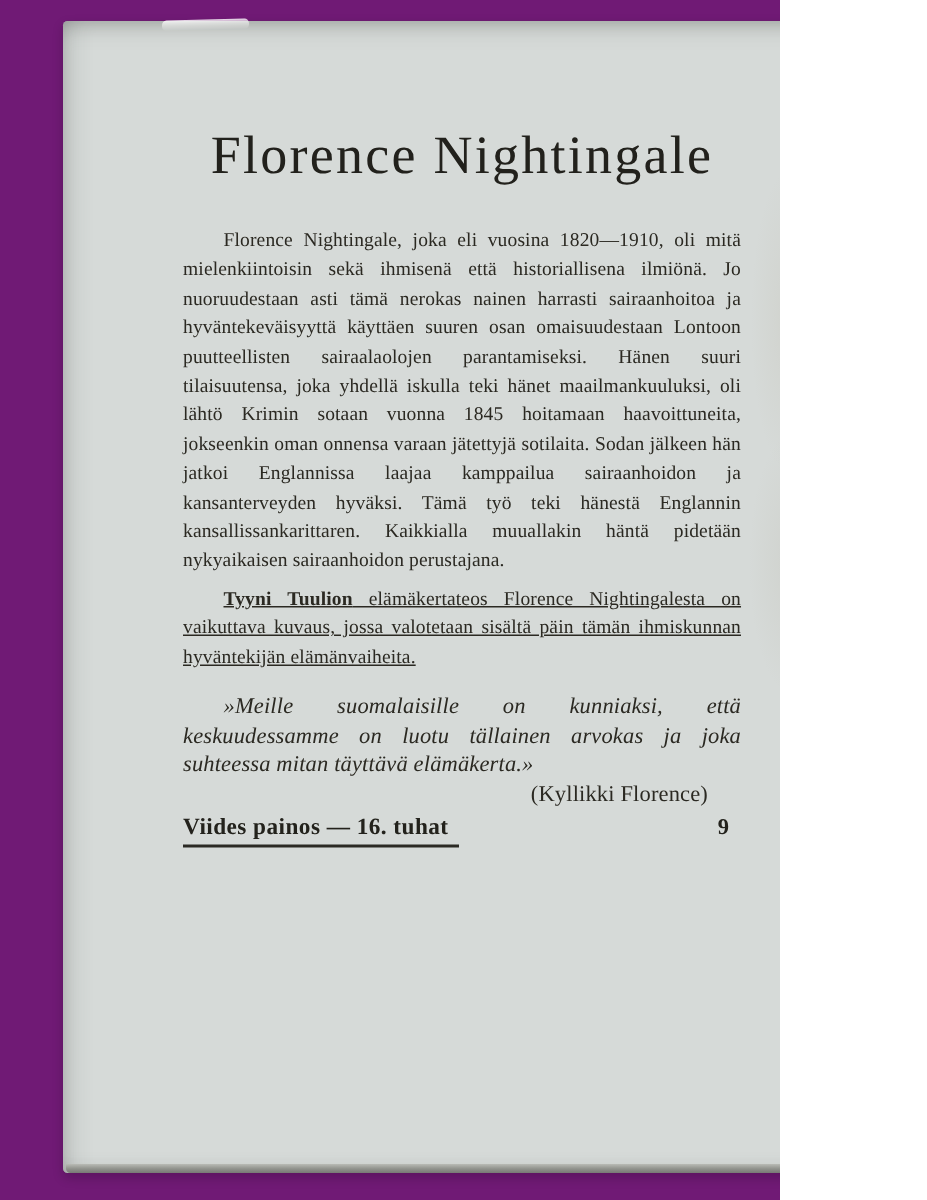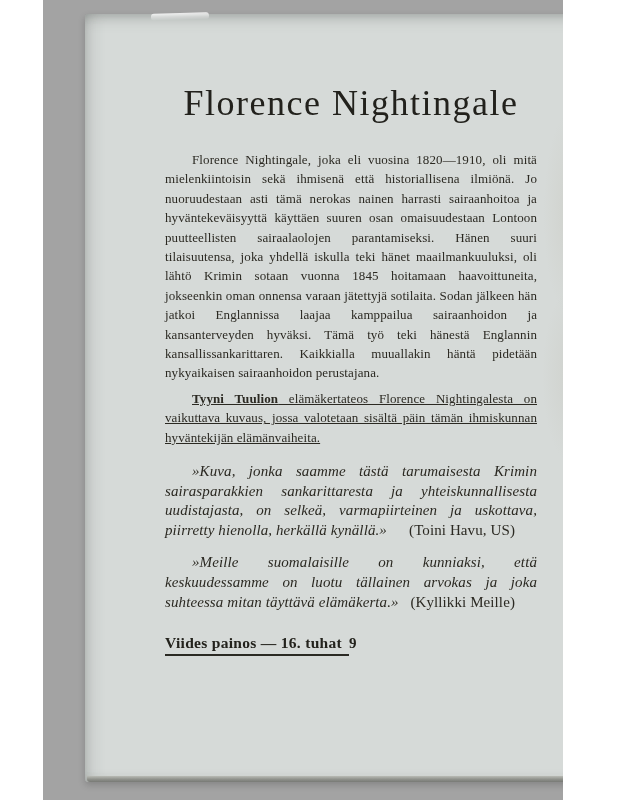--- a/index.html
+++ b/index.html
@@ -5,23 +5,22 @@
   html, body {
     margin: 0;
     padding: 0;
     background: #ffffff;
   }
   .stage {
     position: relative;
     width: 520px;
     height: 800px;
     overflow: hidden;
-    background: #a3a3a3;
+    background: #701a75;
     font-family: "Liberation Serif", "DejaVu Serif", serif;
-    margin-left: 43px;
   }
   
   .book {
     position: absolute;
     left: 42px;
     top: 14px;
     width: 542px;
     height: 768px;
     border-radius: 3px 7px 4px 3px;
     background:
@@ -126,21 +125,21 @@
   .quote + .quote { margin-top: 13px; }
   .attribution {
     float: right;
     font-style: normal;
     margin-right: 22px;
     text-indent: 0;
   }
   .footer-row {
     margin-top: 22px;
     display: flex;
-    justify-content: flex-start;
+    justify-content: space-between;
     align-items: baseline;
     font-weight: 700;
     font-size: 15.5px;
     color: #23221c;
   }
   .edition {
     border-bottom: 2px solid #2b2a24;
     padding-bottom: 2px;
     padding-right: 7px;
     letter-spacing: 0.3px;
@@ -162,23 +161,22 @@
     <div class="fold-strip"></div>
     <div class="fold-line"></div>
 
     <div class="jacket-text">
       <h1 class="book-title">Florence Nightingale</h1>
 
       <p class="body-par intro">Florence Nightingale, joka eli vuosina 1820—1910, oli mitä mielenkiintoisin sekä ihmisenä että historiallisena ilmiönä. Jo nuoruudestaan asti tämä nerokas nainen harrasti sairaanhoitoa ja hyväntekeväisyyttä käyttäen suuren osan omaisuudestaan Lontoon puutteellisten sairaalaolojen parantamiseksi. Hänen suuri tilaisuutensa, joka yhdellä iskulla teki hänet maailmankuuluksi, oli lähtö Krimin sotaan vuonna 1845 hoitamaan haavoittuneita, jokseenkin oman onnensa varaan jätettyjä sotilaita. Sodan jälkeen hän jatkoi Englannissa laajaa kamppailua sairaanhoidon ja kansanterveyden hyväksi. Tämä työ teki hänestä Englannin kansallissankarittaren. Kaikkialla muuallakin häntä pidetään nykyaikaisen sairaanhoidon perustajana.</p>
 
       <p class="body-par about"><span class="lead">Tyyni Tuulion</span><span> elämäkertateos Florence Nightingalesta on vaikuttava kuvaus, jossa valotetaan sisältä päin tämän ihmiskunnan hyväntekijän elämänvaiheita.</span></p>
 
-      <p class="quote"><span>»Kuva, jonka saamme tästä tarumaisesta Krimin sairasparakkien sankarittaresta ja yhteiskunnallisesta uudistajasta, on selkeä, varmapiirteinen ja uskottava, piirretty hienolla, herkällä kynällä.» </span><span class="attribution">(Toini Havu, US)</span></p>
 
-      <p class="quote"><span>»Meille suomalaisille on kunniaksi, että keskuudessamme on luotu tällainen arvokas ja joka suhteessa mitan täyttävä elämäkerta.» </span><span class="attribution">(Kyllikki Meille)</span></p>
+      <p class="quote"><span>»Meille suomalaisille on kunniaksi, että keskuudessamme on luotu tällainen arvokas ja joka suhteessa mitan täyttävä elämäkerta.» </span><span class="attribution">(Kyllikki Florence)</span></p>
 
       <div class="footer-row">
         <span class="edition">Viides painos — 16. tuhat</span>
         <span class="page-number">9</span>
       </div>
     </div>
 
     <svg class="handwriting" viewBox="0 0 16 64" xmlns="http://www.w3.org/2000/svg">
       <path d="M9,2 C12,5 5,7 8,10 C11,13 4,15 8,18" fill="none" stroke="#6f6657" stroke-width="1.1" opacity="0.6"></path>
       <path d="M7,24 C11,27 4,30 8,33 C12,36 4,39 8,42 C12,45 4,48 8,51 C11,54 5,57 8,61" fill="none" stroke="#6f6657" stroke-width="1.2" opacity="0.7"></path>

